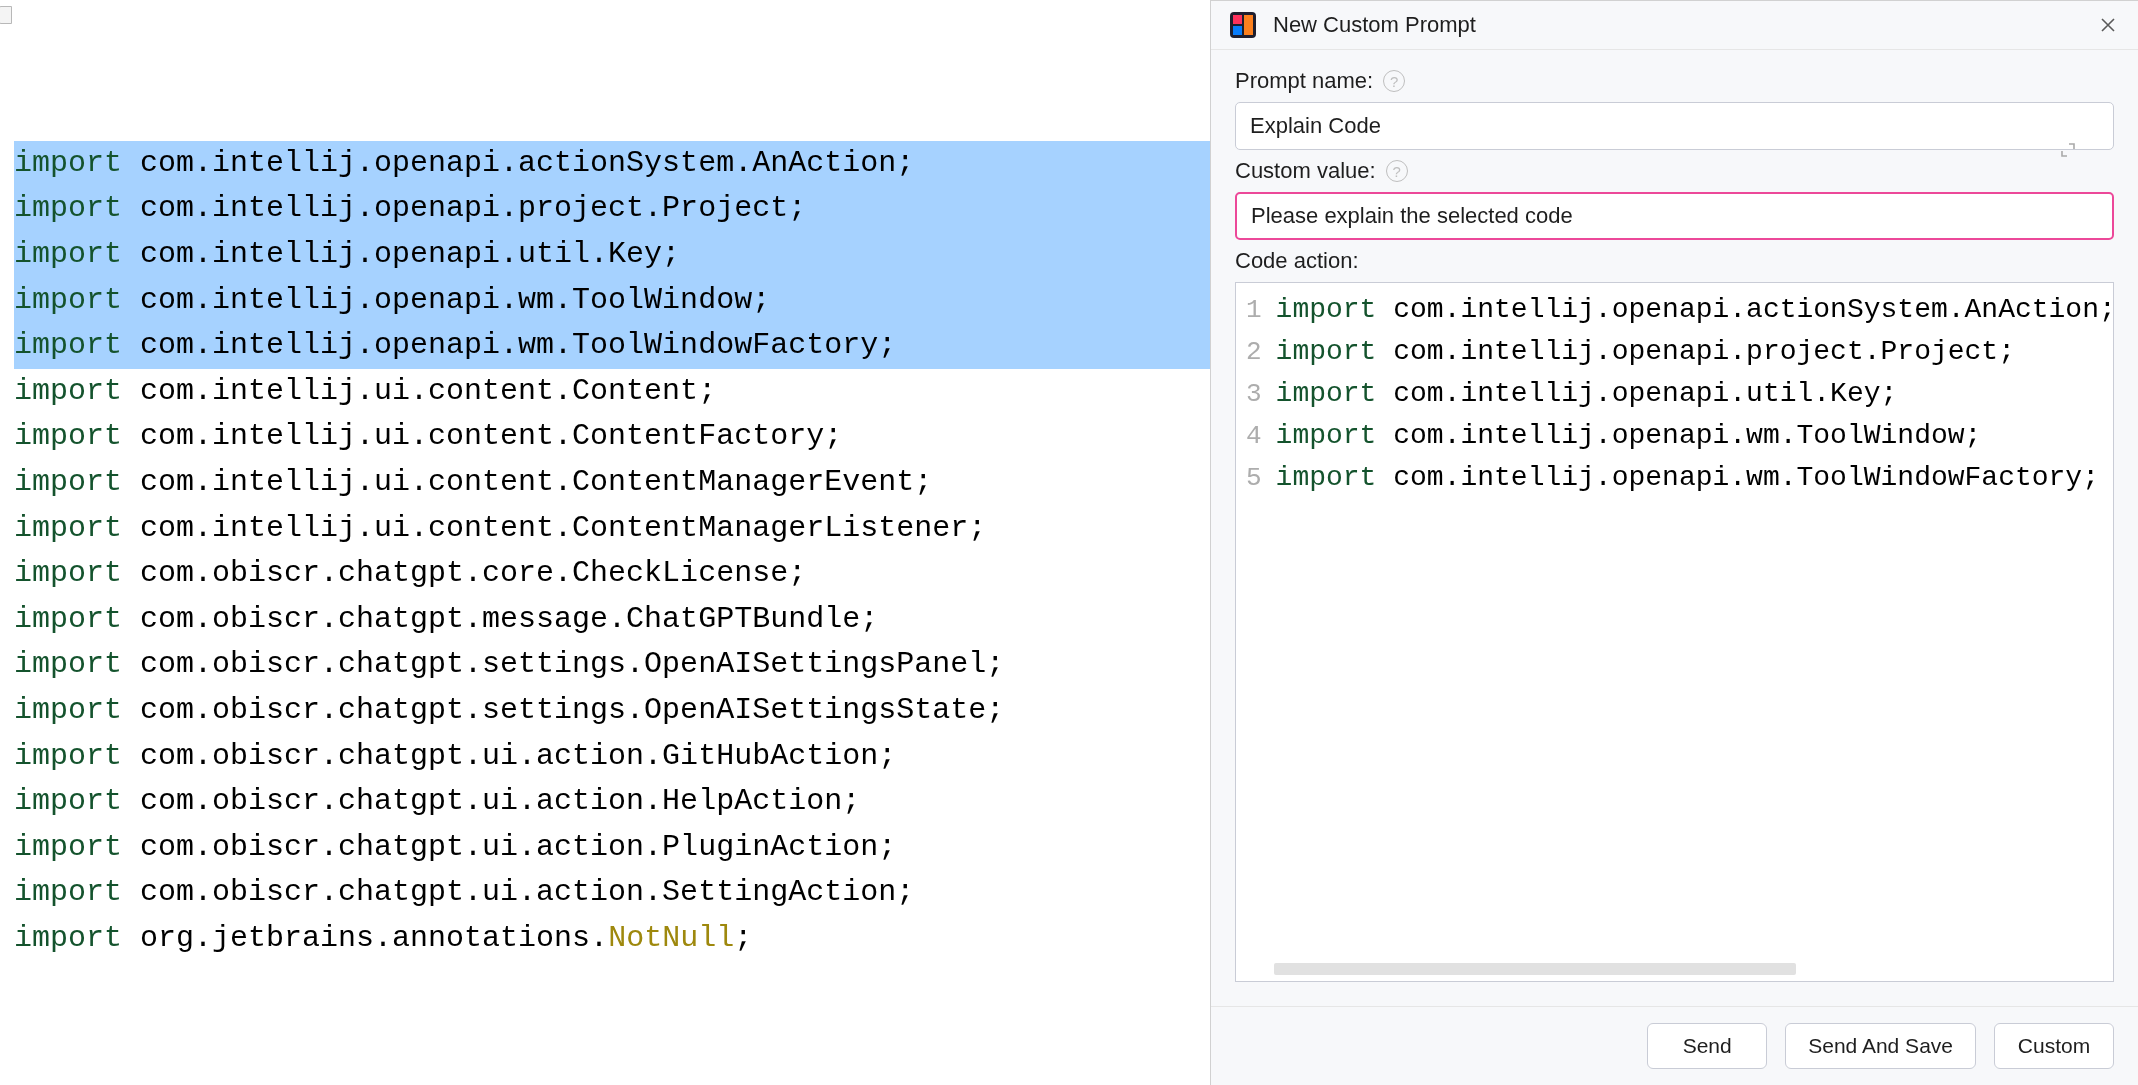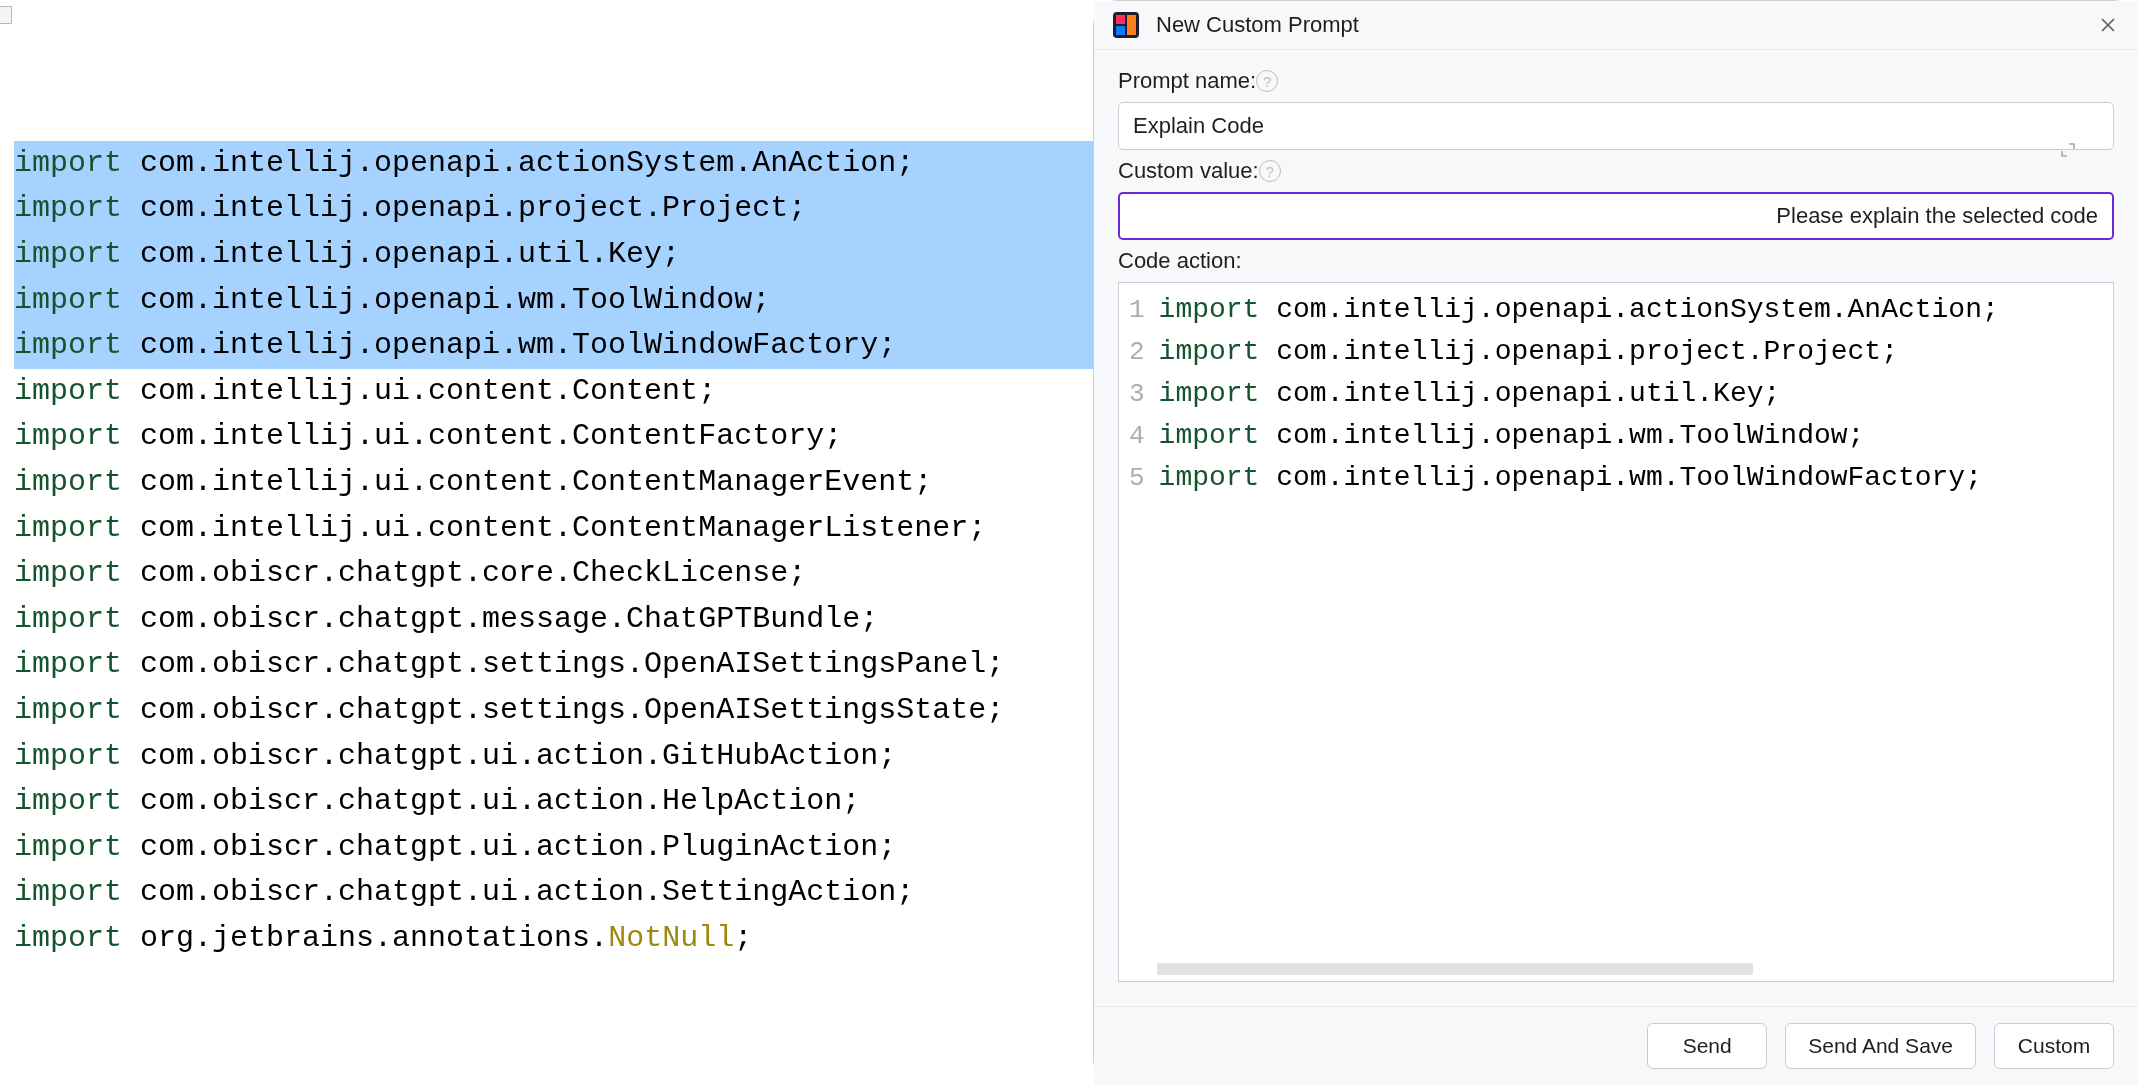--- a/index.html
+++ b/index.html
@@ -31,27 +31,26 @@
       left: -2px;
       top: 6px;
       width: 14px;
       height: 18px;
       border: 1px solid #b8b8b8;
       border-radius: 3px 0 0 3px;
       background: #f4f4f4;
     }
 
     .dialog {
-      width: 1045px;
+      width: 928px;
       border-left: 1px solid #d1d1d1;
       border-top: 1px solid #d1d1d1;
       background: #f7f8fa;
       display: flex;
       flex-direction: column;
-      border-radius: 25px;
     }
     .dlg-title {
       display: flex;
       align-items: center;
       padding: 10px 18px;
       border-bottom: 1px solid #e6e6e6;
       background: #f7f8fa;
     }
     .dlg-icon {
       width: 28px;
@@ -83,20 +82,21 @@
       display: flex;
       flex-direction: column;
       overflow: hidden;
     }
     .field-label {
       font-size: 22px;
       color: #1e1e1e;
       margin-bottom: 8px;
       display: flex;
       align-items: center;
+      gap: 10px;
     }
     .help-ic {
       width: 22px;
       height: 22px;
       border: 1.5px solid #bfbfbf;
       border-radius: 50%;
       color: #bfbfbf;
       font-size: 15px;
       display: inline-flex;
       align-items: center;
@@ -109,23 +109,22 @@
       border-radius: 5px;
       background: #ffffff;
       font-size: 22px;
       padding: 0 14px;
       color: #1e1e1e;
       margin-bottom: 8px;
       font-family: inherit;
       outline: none;
     }
     .text-input.focused {
-      border: 2px solid #6d28d9;
+      border: 2px solid #ec4899;
       position: relative;
-      text-align: right;
     }
     .expand-ic {
       position: absolute;
       right: 38px;
       margin-top: -50px;
       color: #a9a9a9;
       font-size: 18px;
       pointer-events: none;
     }
     .code-block-wrap {

